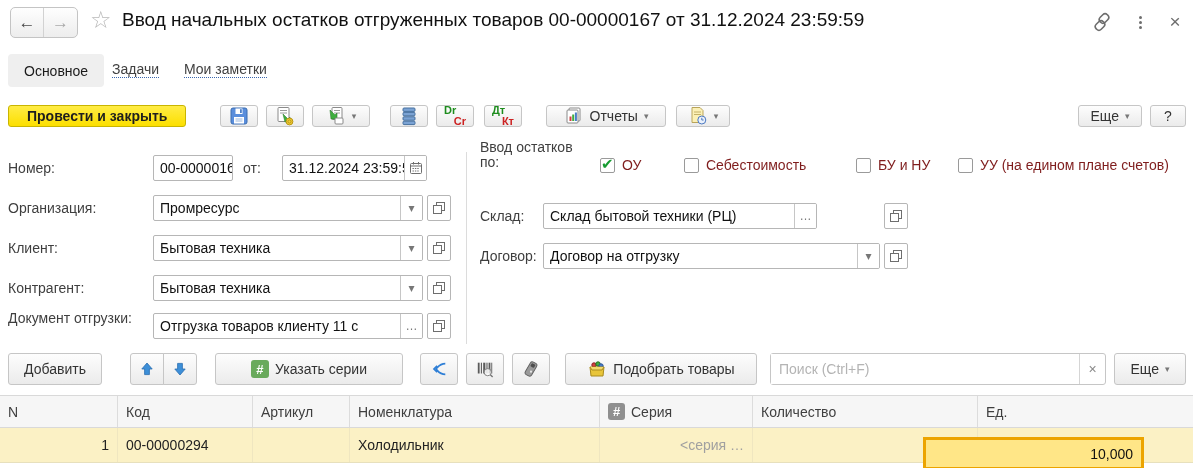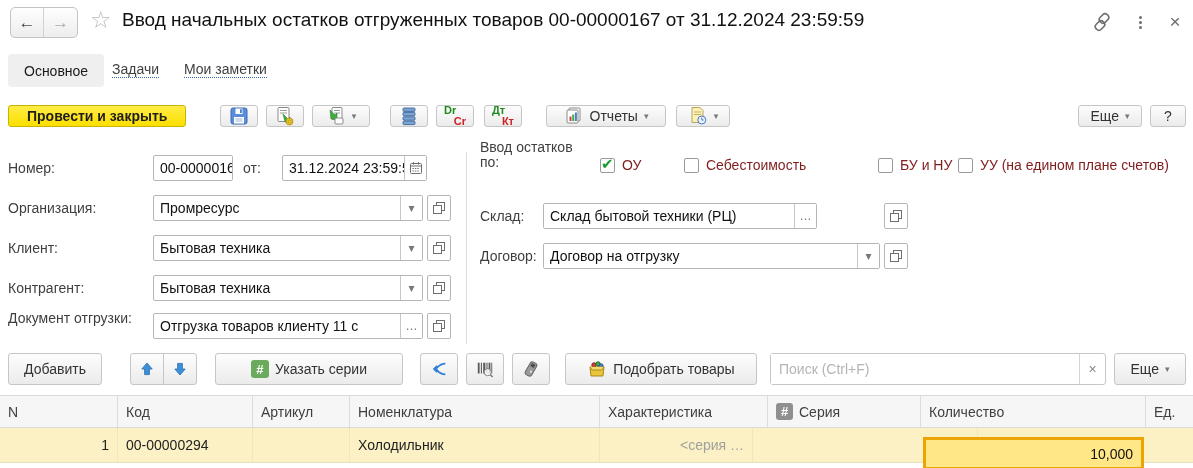--- a/index.html
+++ b/index.html
@@ -260,21 +260,21 @@
   <div class="cb" style="left:600px; top:157px;">
     <span class="cbox">
         <span class="ck">✔</span>
       </span>
     <span class="cblab">ОУ</span>
   </div>
   <div class="cb" style="left:684px; top:157px;">
     <span class="cbox"></span>
     <span class="cblab">Себестоимость</span>
   </div>
-  <div class="cb" style="left:878px; top:157px; width:85px;">
+  <div class="cb" style="left:856px; top:157px; width:85px;">
     <span class="cbox"></span>
     <span class="cblab">БУ и НУ</span>
   </div>
   <div class="cb" style="left:958px; top:157px; width:215px;">
     <span class="cbox"></span>
     <span class="cblab">УУ (на едином плане счетов)</span>
   </div>
 
   <div class="lbl" style="left:480px; top:208px;">Склад:</div>
   <div class="field" style="left:543px; top:203px; width:274px;">
@@ -367,21 +367,20 @@
   <div class="btn btn-sm" style="left:1114px; top:353px; width:72px;">
     <span>Еще</span>
     <span class="caret">▾</span>
   </div>
 
   <div class="thead">
     <div class="th c0">N</div>
     <div class="th c1">Код</div>
     <div class="th c2">Артикул</div>
     <div class="th c3">Номенклатура</div>
-    <div class="th c4">Характеристика</div>
     <div class="th c5">
       <span class="hashbadge hashgray">#</span>
       <span>Серия</span>
     </div>
     <div class="th c6">Количество</div>
     <div class="th c7">Ед.</div>
   </div>
 
   <div class="trow">
     <div class="td c0 right">1</div>

